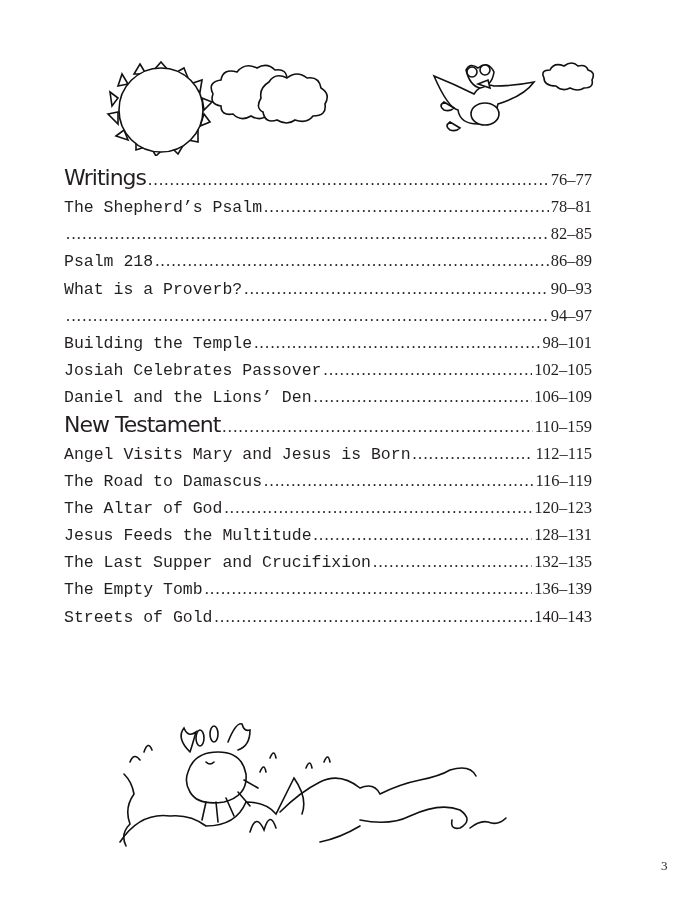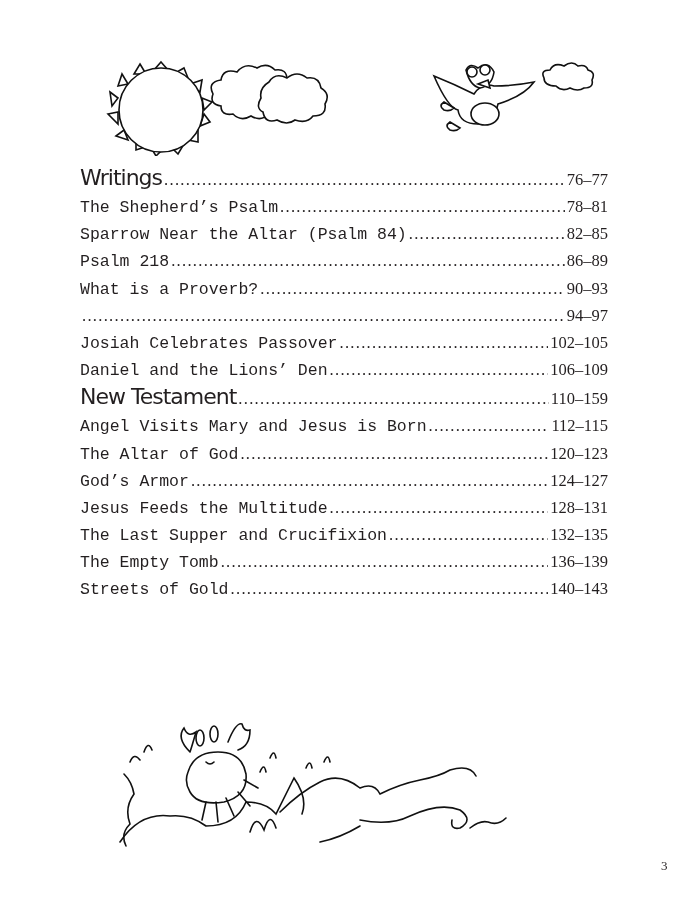--- a/index.html
+++ b/index.html
@@ -1,18 +1,18 @@
 <!DOCTYPE html>
 <html><head>
 <meta charset="utf-8">
 <style>
   html, body { margin:0; padding:0; background:#fff; }
   body { width:688px; height:900px; position:relative; overflow:hidden; font-family:"Liberation Serif", serif; color:#231f20; }
   .art { position:absolute; }
-  .toc { position:absolute; left:80px; top:164px; width:528px; }
+  .toc { position:absolute; left:64px; top:164px; width:528px; }
   .row { display:flex; align-items:baseline; height:27.2px; font-size:16.5px; line-height:27px; white-space:nowrap; }
   .row .title { flex:0 0 auto;font-family:Liberation Mono, monospace; }
   .row .dots { flex:1 1 auto; overflow:hidden; margin:0 2px; letter-spacing:1.3px; }
   .row .dots::before { content:"........................................................................................................................................................................................"; }
   .row .pages { flex:0 0 auto; }
   .row.section { height:29px; }
   .row.section .title { font-family:"DejaVu Sans", sans-serif; font-size:22px; letter-spacing:-1px; font-weight:normal; }
   .page-num { position:absolute; left:661px; top:858px; font-size:13px; }
 </style>
 </head>
@@ -62,37 +62,41 @@
     <span class="title">Writings</span>
     <span class="dots"></span>
     <span class="pages">76–77</span>
   </div>
   <div class="row">
     <span class="title">The Shepherd’s Psalm</span>
     <span class="dots"></span>
     <span class="pages">78–81</span>
   </div>
   <div class="row">
-    <span class="title">Sparrow Near the Altar (Psalm 84)</span>
     <span class="dots"></span>
     <span class="pages">82–85</span>
   </div>
   <div class="row">
     <span class="title">Psalm 218</span>
     <span class="dots"></span>
     <span class="pages">86–89</span>
   </div>
   <div class="row">
     <span class="title">What is a Proverb?</span>
     <span class="dots"></span>
     <span class="pages">90–93</span>
   </div>
   <div class="row">
     <span class="dots"></span>
     <span class="pages">94–97</span>
+  </div>
+  <div class="row">
+    <span class="title">Building the Temple</span>
+    <span class="dots"></span>
+    <span class="pages">98–101</span>
   </div>
   <div class="row">
     <span class="title">Josiah Celebrates Passover</span>
     <span class="dots"></span>
     <span class="pages">102–105</span>
   </div>
   <div class="row">
     <span class="title">Daniel and the Lions’ Den</span>
     <span class="dots"></span>
     <span class="pages">106–109</span>
@@ -101,28 +105,28 @@
     <span class="title">New Testament</span>
     <span class="dots"></span>
     <span class="pages">110–159</span>
   </div>
   <div class="row">
     <span class="title">Angel Visits Mary and Jesus is Born</span>
     <span class="dots"></span>
     <span class="pages">112–115</span>
   </div>
   <div class="row">
+    <span class="title">The Road to Damascus</span>
+    <span class="dots"></span>
+    <span class="pages">116–119</span>
+  </div>
+  <div class="row">
     <span class="title">The Altar of God</span>
     <span class="dots"></span>
     <span class="pages">120–123</span>
-  </div>
-  <div class="row">
-    <span class="title">God’s Armor</span>
-    <span class="dots"></span>
-    <span class="pages">124–127</span>
   </div>
   <div class="row">
     <span class="title">Jesus Feeds the Multitude</span>
     <span class="dots"></span>
     <span class="pages">128–131</span>
   </div>
   <div class="row">
     <span class="title">The Last Supper and Crucifixion</span>
     <span class="dots"></span>
     <span class="pages">132–135</span>

